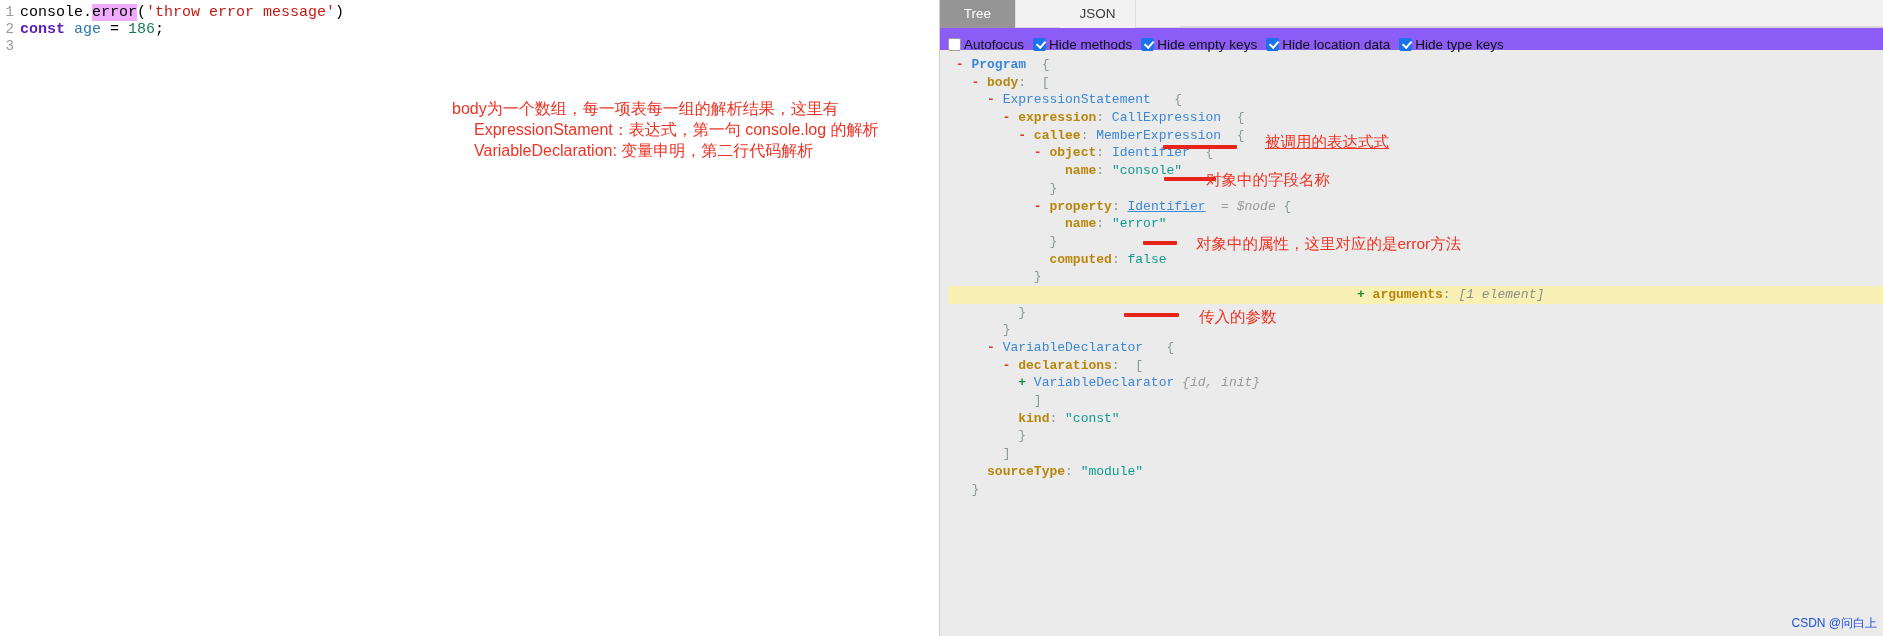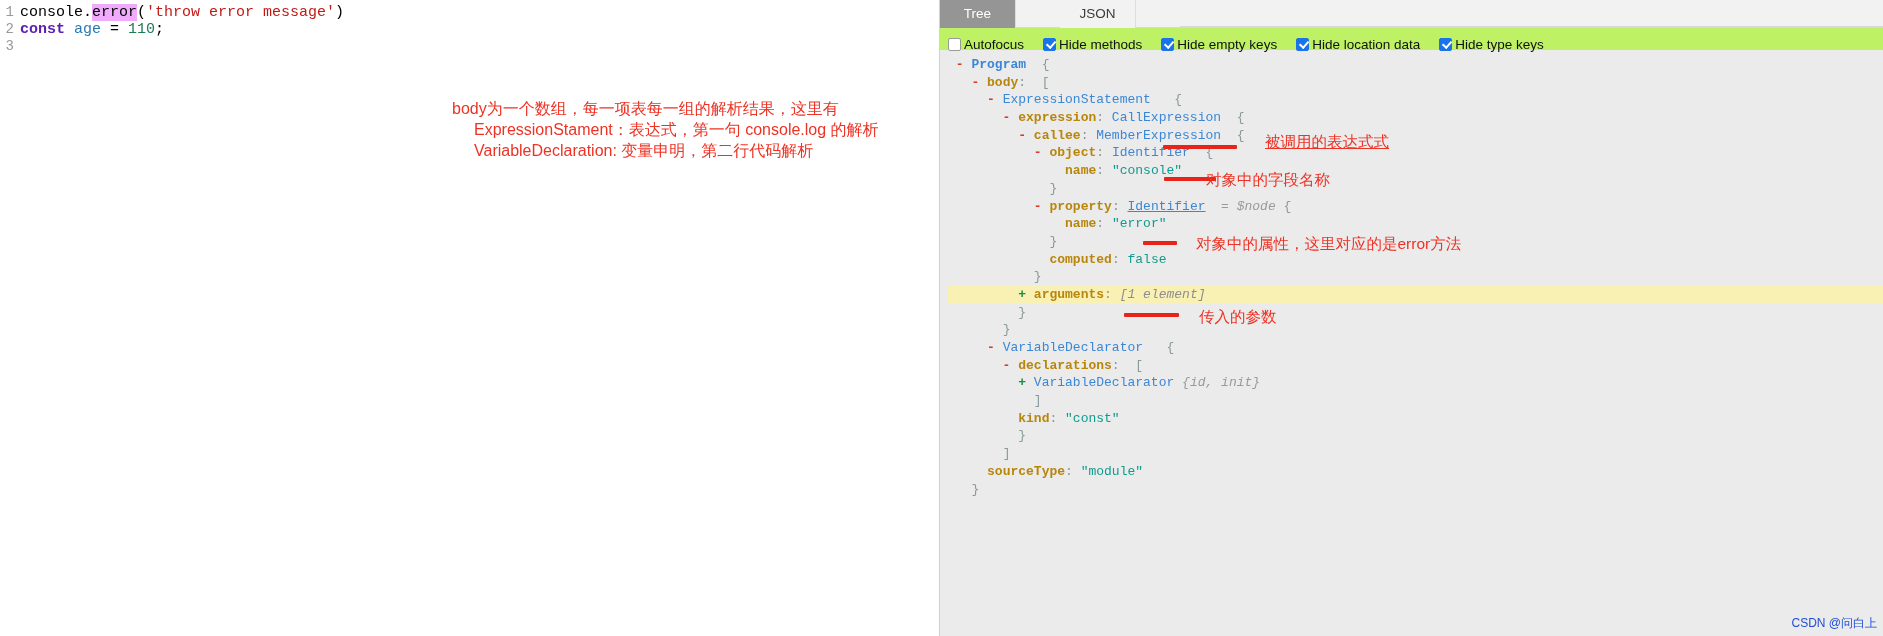--- a/index.html
+++ b/index.html
@@ -107,24 +107,24 @@
   }
   .tabbar-filler {
     flex: 1;
     background: #f2f2f2;
     border-bottom: 1px solid #d8d8d8;
   }
 
   .optionbar {
     display: flex;
     align-items: center;
-    gap: 12px;
+    gap: 2px;
     height: 22px;
     padding: 11px 0 1px 8px;
-    background: #bef264;
+    background: #8b5cf6;
     font-size: 13.5px;
     color: #111111;
     white-space: nowrap;
   }
   .opt {
     display: inline-flex;
     align-items: center;
     margin-right: 7px;
     cursor: pointer;
   }
@@ -165,21 +165,21 @@
   .toggle-plus  { color: #1c8c3c; font-weight: 700; }
   .k-node   { color: #3b87d6; font-weight: 700; }
   .k-key    { color: #b8860b; font-weight: 700; }
   .k-type   { color: #3b87d6; }
   .k-type-u { color: #3b87d6; text-decoration: underline; }
   .k-str    { color: #0f9b8e; }
   .k-bool   { color: #0f9b8e; }
   .k-punc   { color: #8a9a9a; }
   .k-meta   { color: #9a9a9a; font-style: italic; }
   .k-count  { color: #8e8e8e; font-style: italic; }
-  .hl-row   { background: #f9f0b4; }
+  .hl-row   { background: #f9f0b4; text-align: center; }
 
   
   .mark {
     position: absolute;
     height: 4px;
     background: #e8241a;
     border-radius: 1px;
   }
   .ast-note {
     position: absolute;
@@ -199,21 +199,21 @@
   }
 </style>
 </head>
 <body>
 
 <div id="app">
 
   <div class="editor-pane">
     <div class="code-area" id="code-area">
         <div class="code-line"><span class="gutter">1</span><span class="code-text"><span class="tok-plain">console</span><span class="tok-punc">.</span><span class="tok-prop">error</span><span class="tok-punc">(</span><span class="tok-string">'throw error message'</span><span class="tok-punc">)</span></span></div>
-        <div class="code-line"><span class="gutter">2</span><span class="code-text"><span class="tok-kw">const</span><span class="tok-plain"> </span><span class="tok-var">age</span><span class="tok-plain"> </span><span class="tok-punc">=</span><span class="tok-plain"> </span><span class="tok-num">110</span><span class="tok-punc">;</span></span></div>
+        <div class="code-line"><span class="gutter">2</span><span class="code-text"><span class="tok-kw">const</span><span class="tok-plain"> </span><span class="tok-var">age</span><span class="tok-plain"> </span><span class="tok-punc">=</span><span class="tok-plain"> </span><span class="tok-num">186</span><span class="tok-punc">;</span></span></div>
         <div class="code-line"><span class="gutter">3</span><span class="code-text"></span></div>
       </div>
 
     <div class="left-annotation">
       <div class="ln1">body为一个数组，每一项表每一组的解析结果，这里有</div>
       <div class="ln2">ExpressionStament：表达式，第一句 console.log 的解析</div>
       <div class="ln3">VariableDeclaration: 变量申明，第二行代码解析</div>
     </div>
   </div>
 

